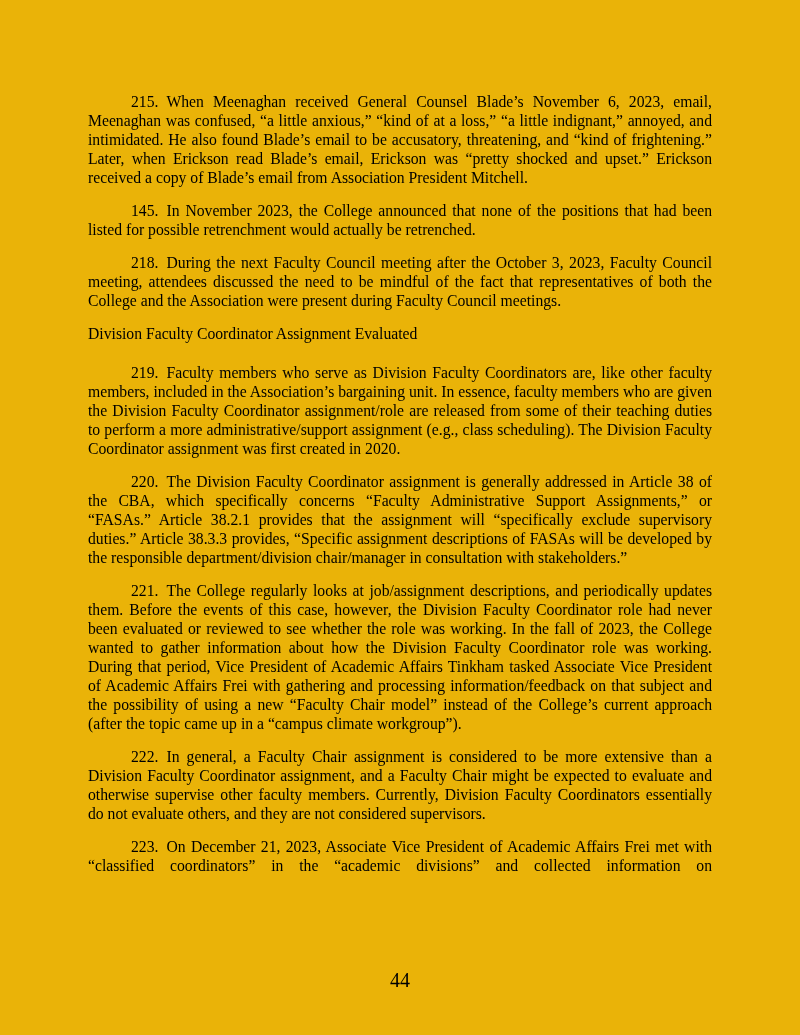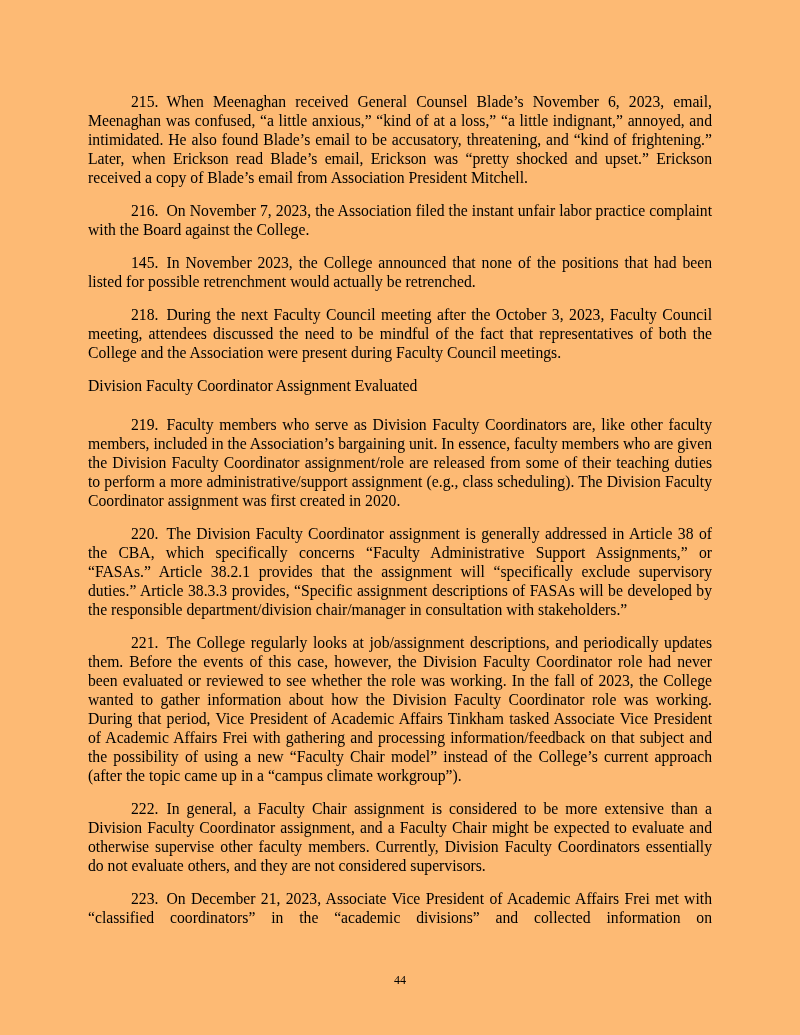--- a/index.html
+++ b/index.html
@@ -4,21 +4,21 @@
 <style>
   html, body {
     margin: 0;
     padding: 0;
     background: #ffffff;
   }
   .page {
     position: relative;
     width: 800px;
     height: 1035px;
-    background: #fdba74;
+    background: #eab308;
     color: #000000;
     font-family: "Liberation Serif", "DejaVu Serif", serif;
     font-size: 15.7px;
     line-height: 19px;
     overflow: hidden;
   }
   .content {
     position: absolute;
     left: 88px;
     top: 92px;
@@ -42,33 +42,32 @@
   }
   .italic {
   }
   .page-number {
     position: absolute;
     top: 971px;
     left: 0;
     width: 100%;
     text-align: center;
     font-family: "Liberation Serif", "DejaVu Serif", serif;
-    font-size: 12px;
+    font-size: 20px;
     color: #000000;
   }
 </style>
 </head>
 <body>
 
 <div class="page">
   <div class="content">
 
     <p class="para"><span class="pnum">215.</span><span>When Meenaghan received General Counsel Blade’s November 6, 2023, email, Meenaghan was confused, “a little anxious,” “kind of at a loss,” “a little indignant,” annoyed, and intimidated. He also found Blade’s email to be accusatory, threatening, and “kind of frightening.” Later, when Erickson read Blade’s email, Erickson was “pretty shocked and upset.” Erickson received a copy of Blade’s email from Association President Mitchell.</span></p>
 
-    <p class="para"><span class="pnum">216.</span><span>On November 7, 2023, the Association filed the instant unfair labor practice complaint with the Board against the College.</span></p>
 
     <p class="para"><span class="pnum">145.</span><span>In November 2023, the College announced that none of the positions that had been listed for possible retrenchment would actually be retrenched.</span></p>
 
     <p class="para"><span class="pnum">218.</span><span>During the next Faculty Council meeting after the October 3, 2023, Faculty Council meeting, attendees discussed the need to be mindful of the fact that representatives of both the College and the Association were present during Faculty Council meetings.</span></p>
 
     <p class="heading">Division Faculty Coordinator Assignment Evaluated</p>
 
     <p class="para"><span class="pnum">219.</span><span>Faculty members who serve as Division Faculty Coordinators are, like other faculty members, included in the Association’s bargaining unit. In essence, faculty members who are given the Division Faculty Coordinator assignment/role are released from some of their teaching duties to perform a more administrative/support assignment (</span><span class="italic">e.g.</span><span>, class scheduling). The Division Faculty Coordinator assignment was first created in 2020.</span></p>
 
     <p class="para"><span class="pnum">220.</span><span>The Division Faculty Coordinator assignment is generally addressed in Article 38 of the CBA, which specifically concerns “Faculty Administrative Support Assignments,” or “FASAs.” Article 38.2.1 provides that the assignment will “specifically exclude supervisory duties.” Article 38.3.3 provides, “Specific assignment descriptions of FASAs will be developed by the responsible department/division chair/manager in consultation with stakeholders.”</span></p>

